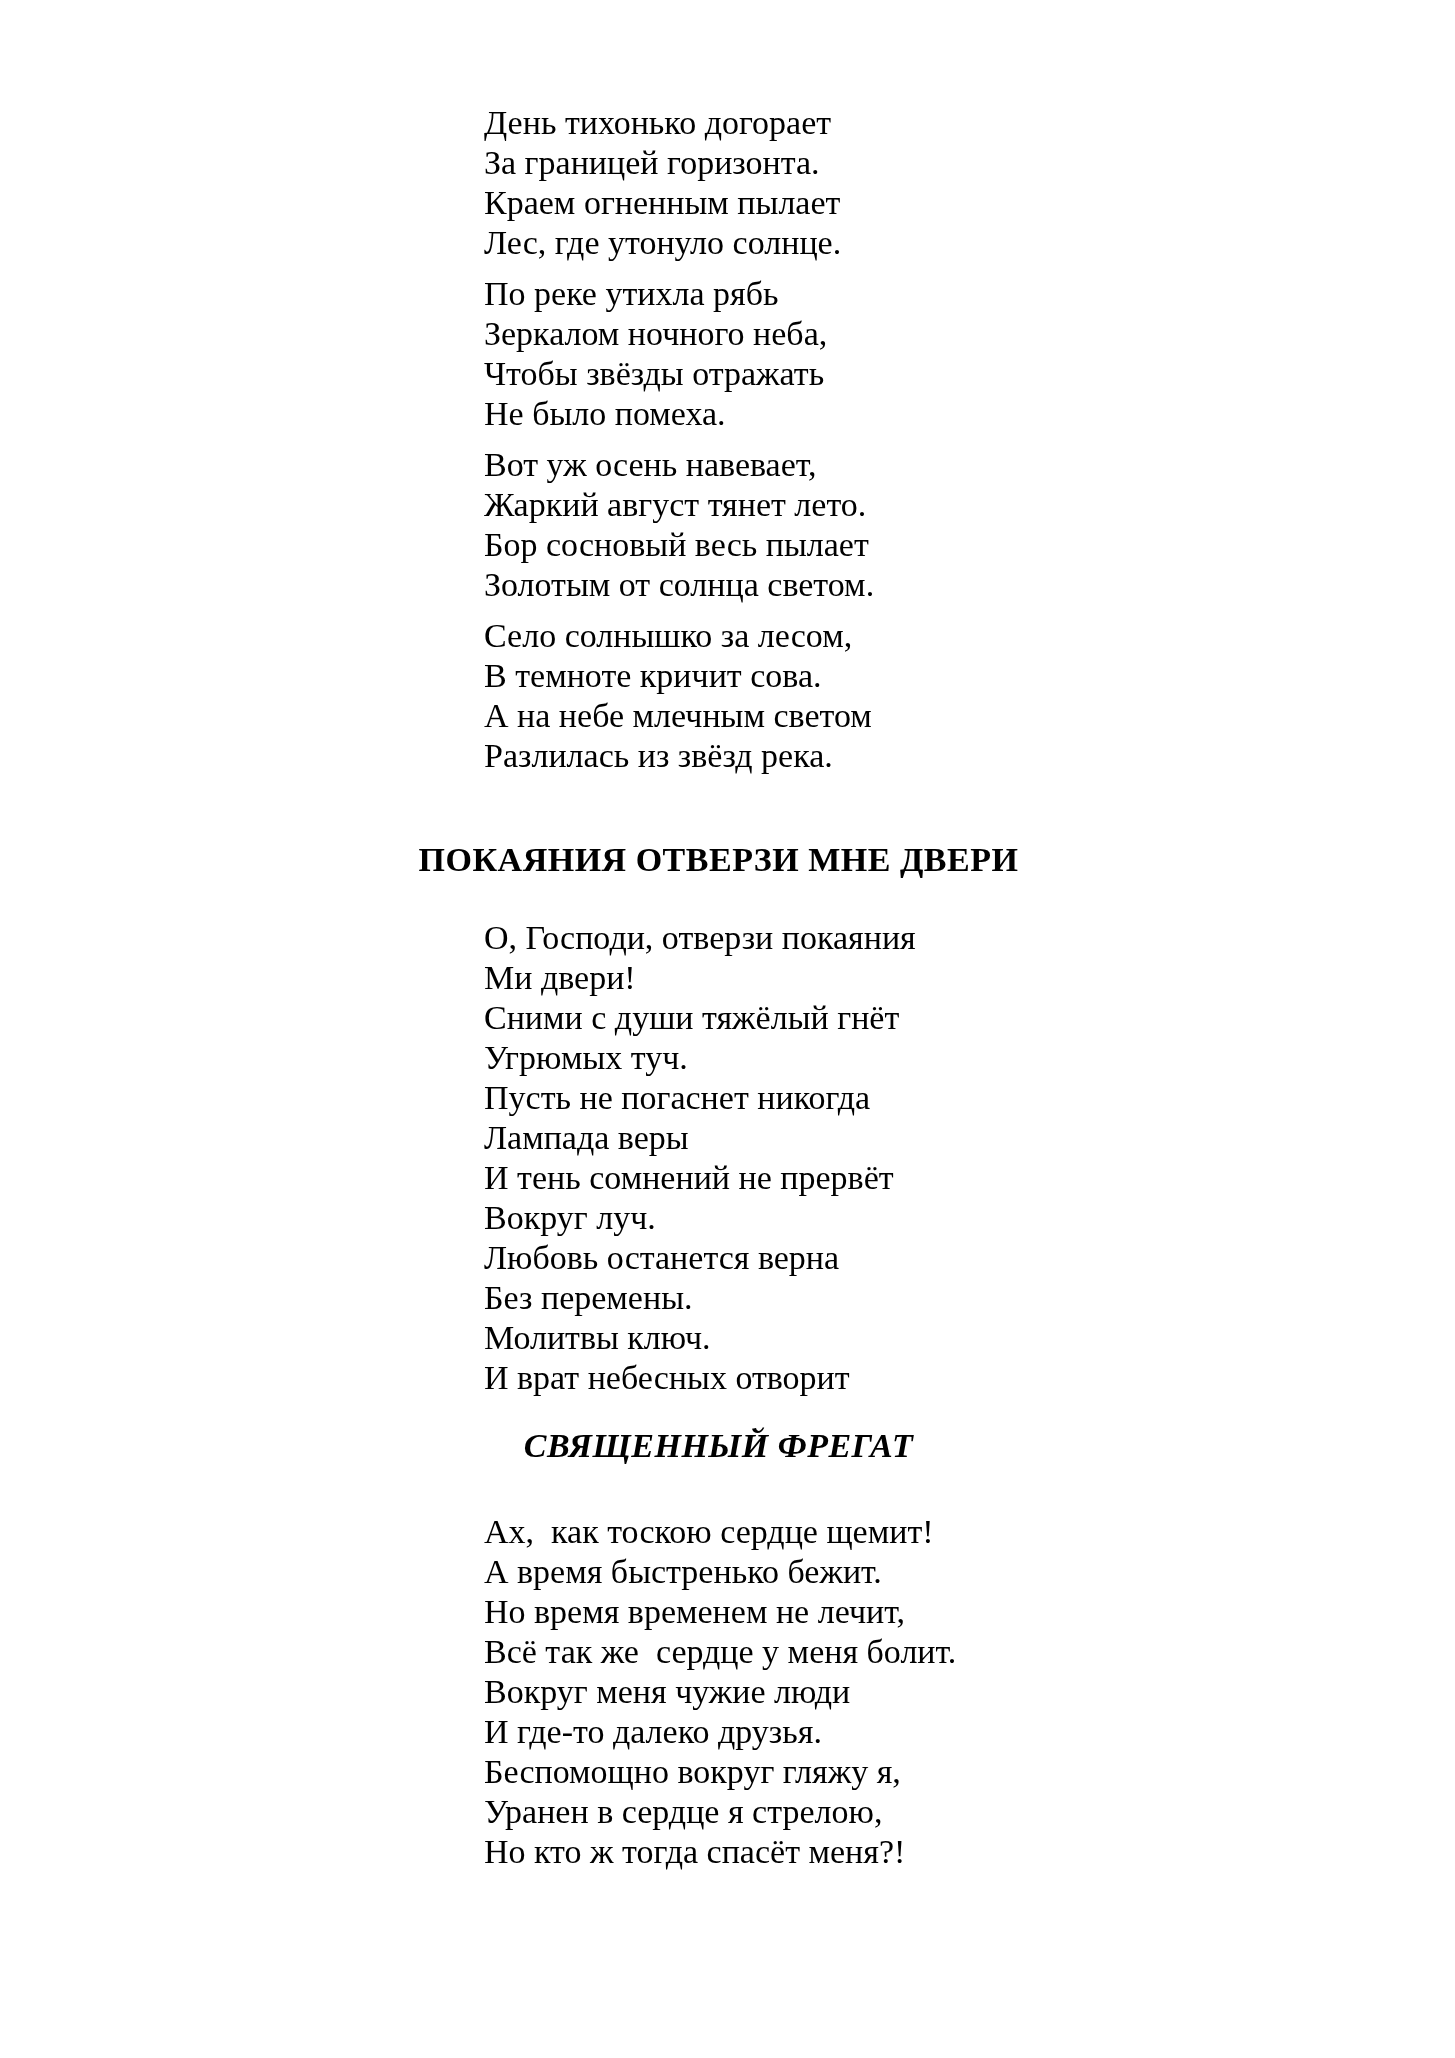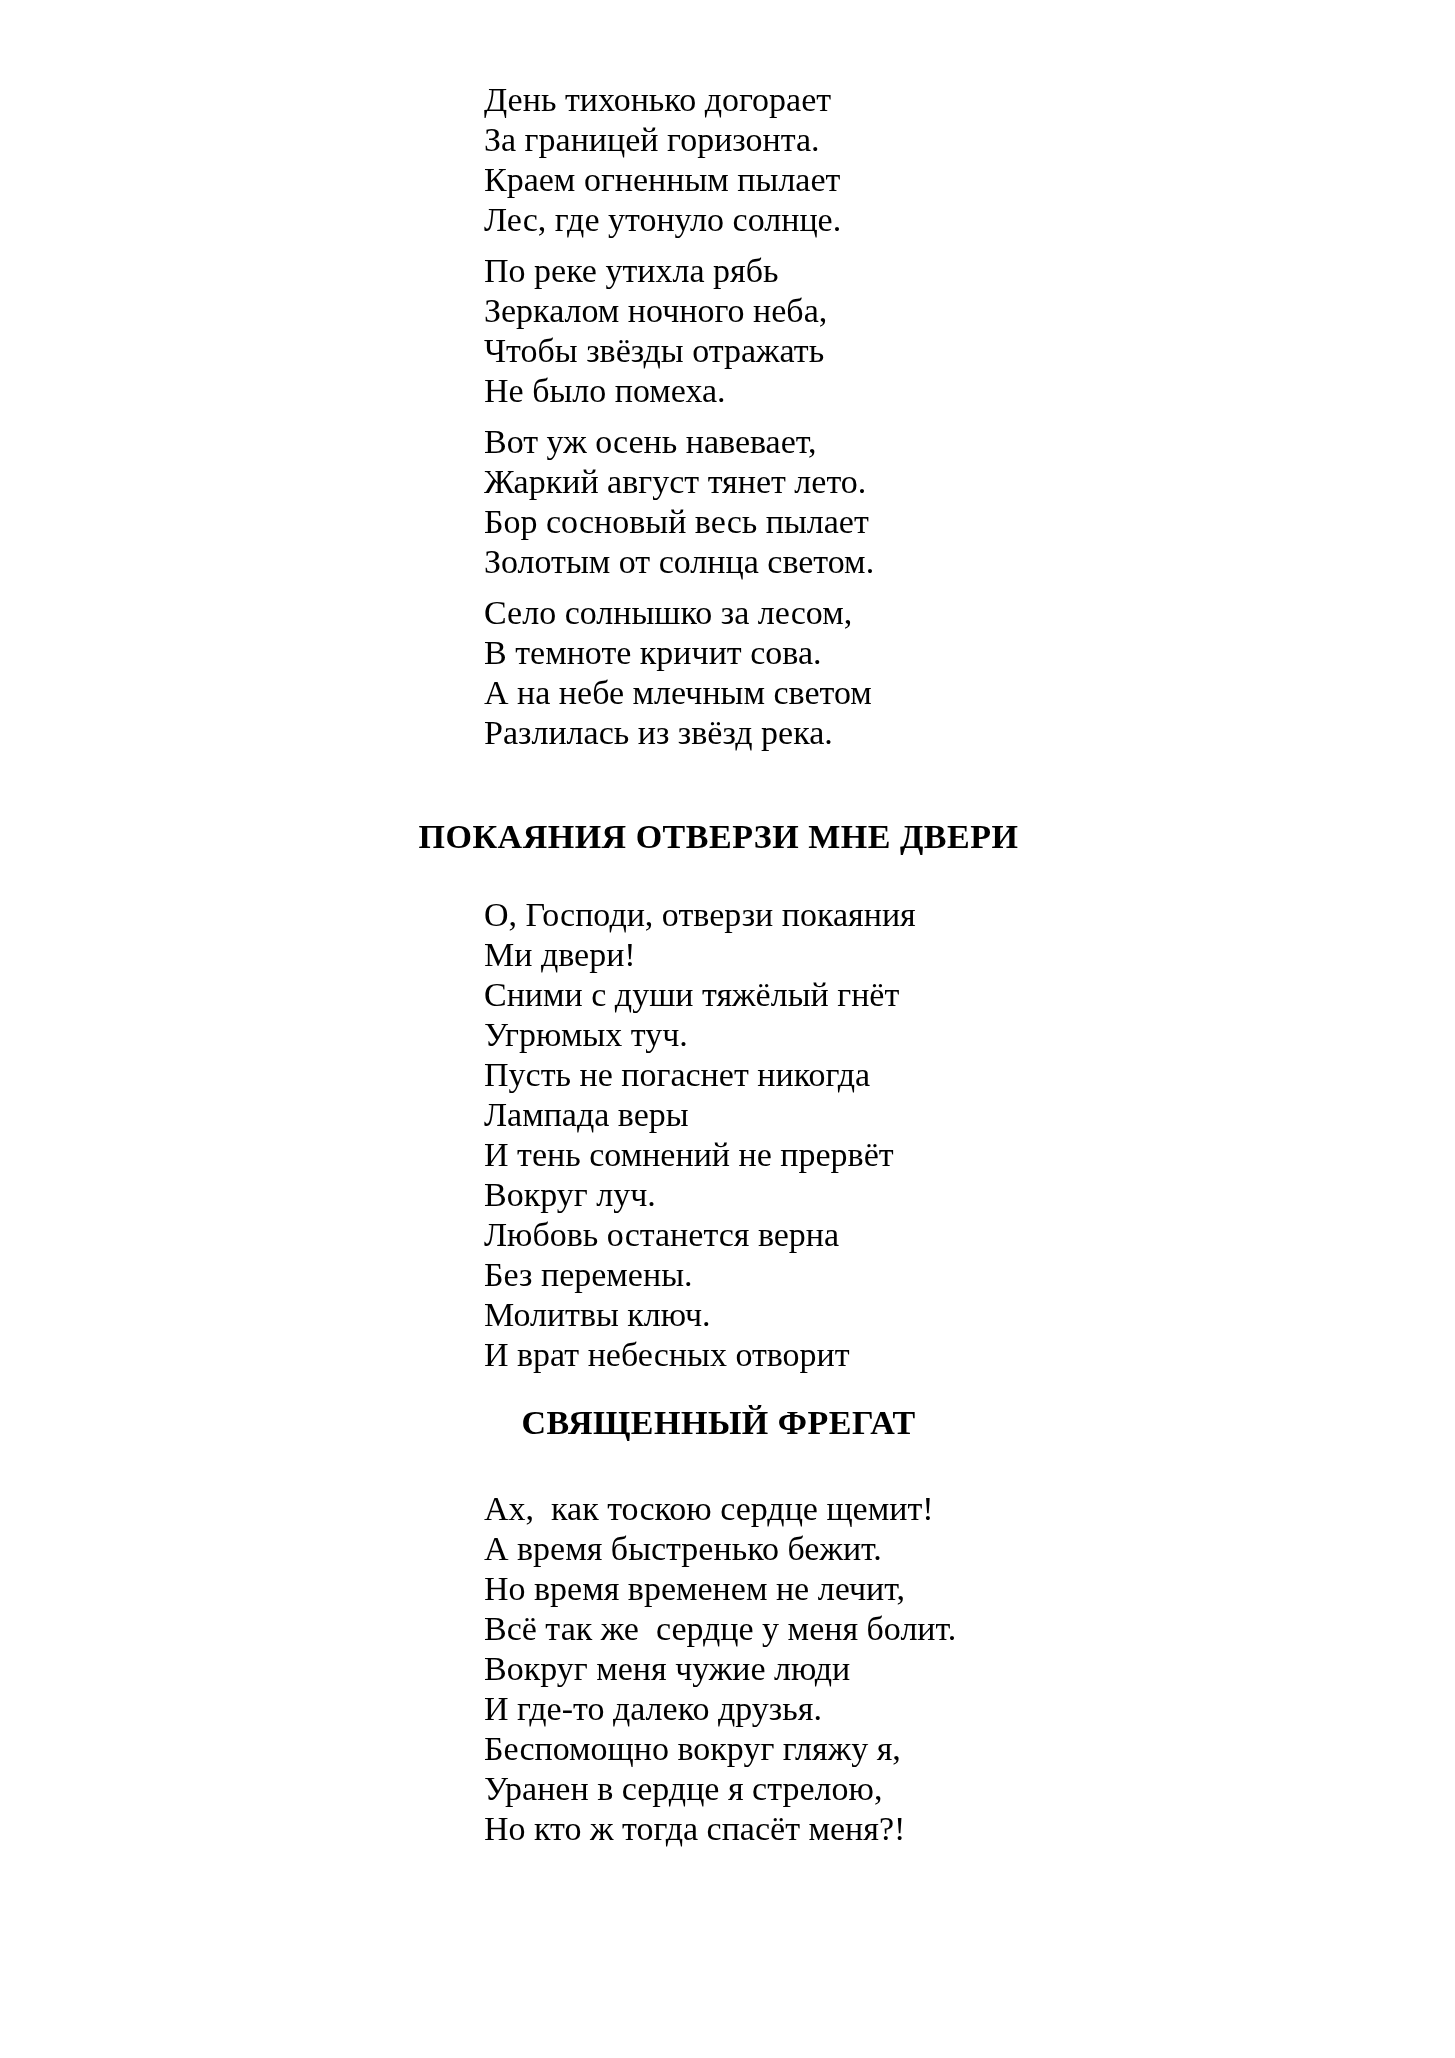--- a/index.html
+++ b/index.html
@@ -11,21 +11,21 @@
     position: relative;
     width: 1422px;
     height: 2058px;
     background: #ffffff;
     color: #000000;
     font-family: "Liberation Serif", "DejaVu Serif", serif;
     font-size: 34px;
     line-height: 40px;
     overflow: hidden;
     box-sizing: border-box;
-    padding-top: 80px;
+    padding-top: 103px;
   }
   .poem {
     margin: 0;
     padding-left: 484px;
   }
   .stanza {
     margin: 0 0 11px 0;
     padding: 0;
   }
   .poem .stanza:last-child {
@@ -44,20 +44,21 @@
     text-align: center;
     letter-spacing: 0.5px;
   }
   .heading-1 {
     margin-top: 64px;
     margin-bottom: 38px;
   }
   .heading-2 {
     margin-top: 28px;
     margin-bottom: 46px;
+    font-style: italic;
   }
 </style>
 </head>
 <body>
 
 <div class="page">
 
   <section class="poem">
     <p class="stanza">
       <span class="line">День тихонько догорает</span>

